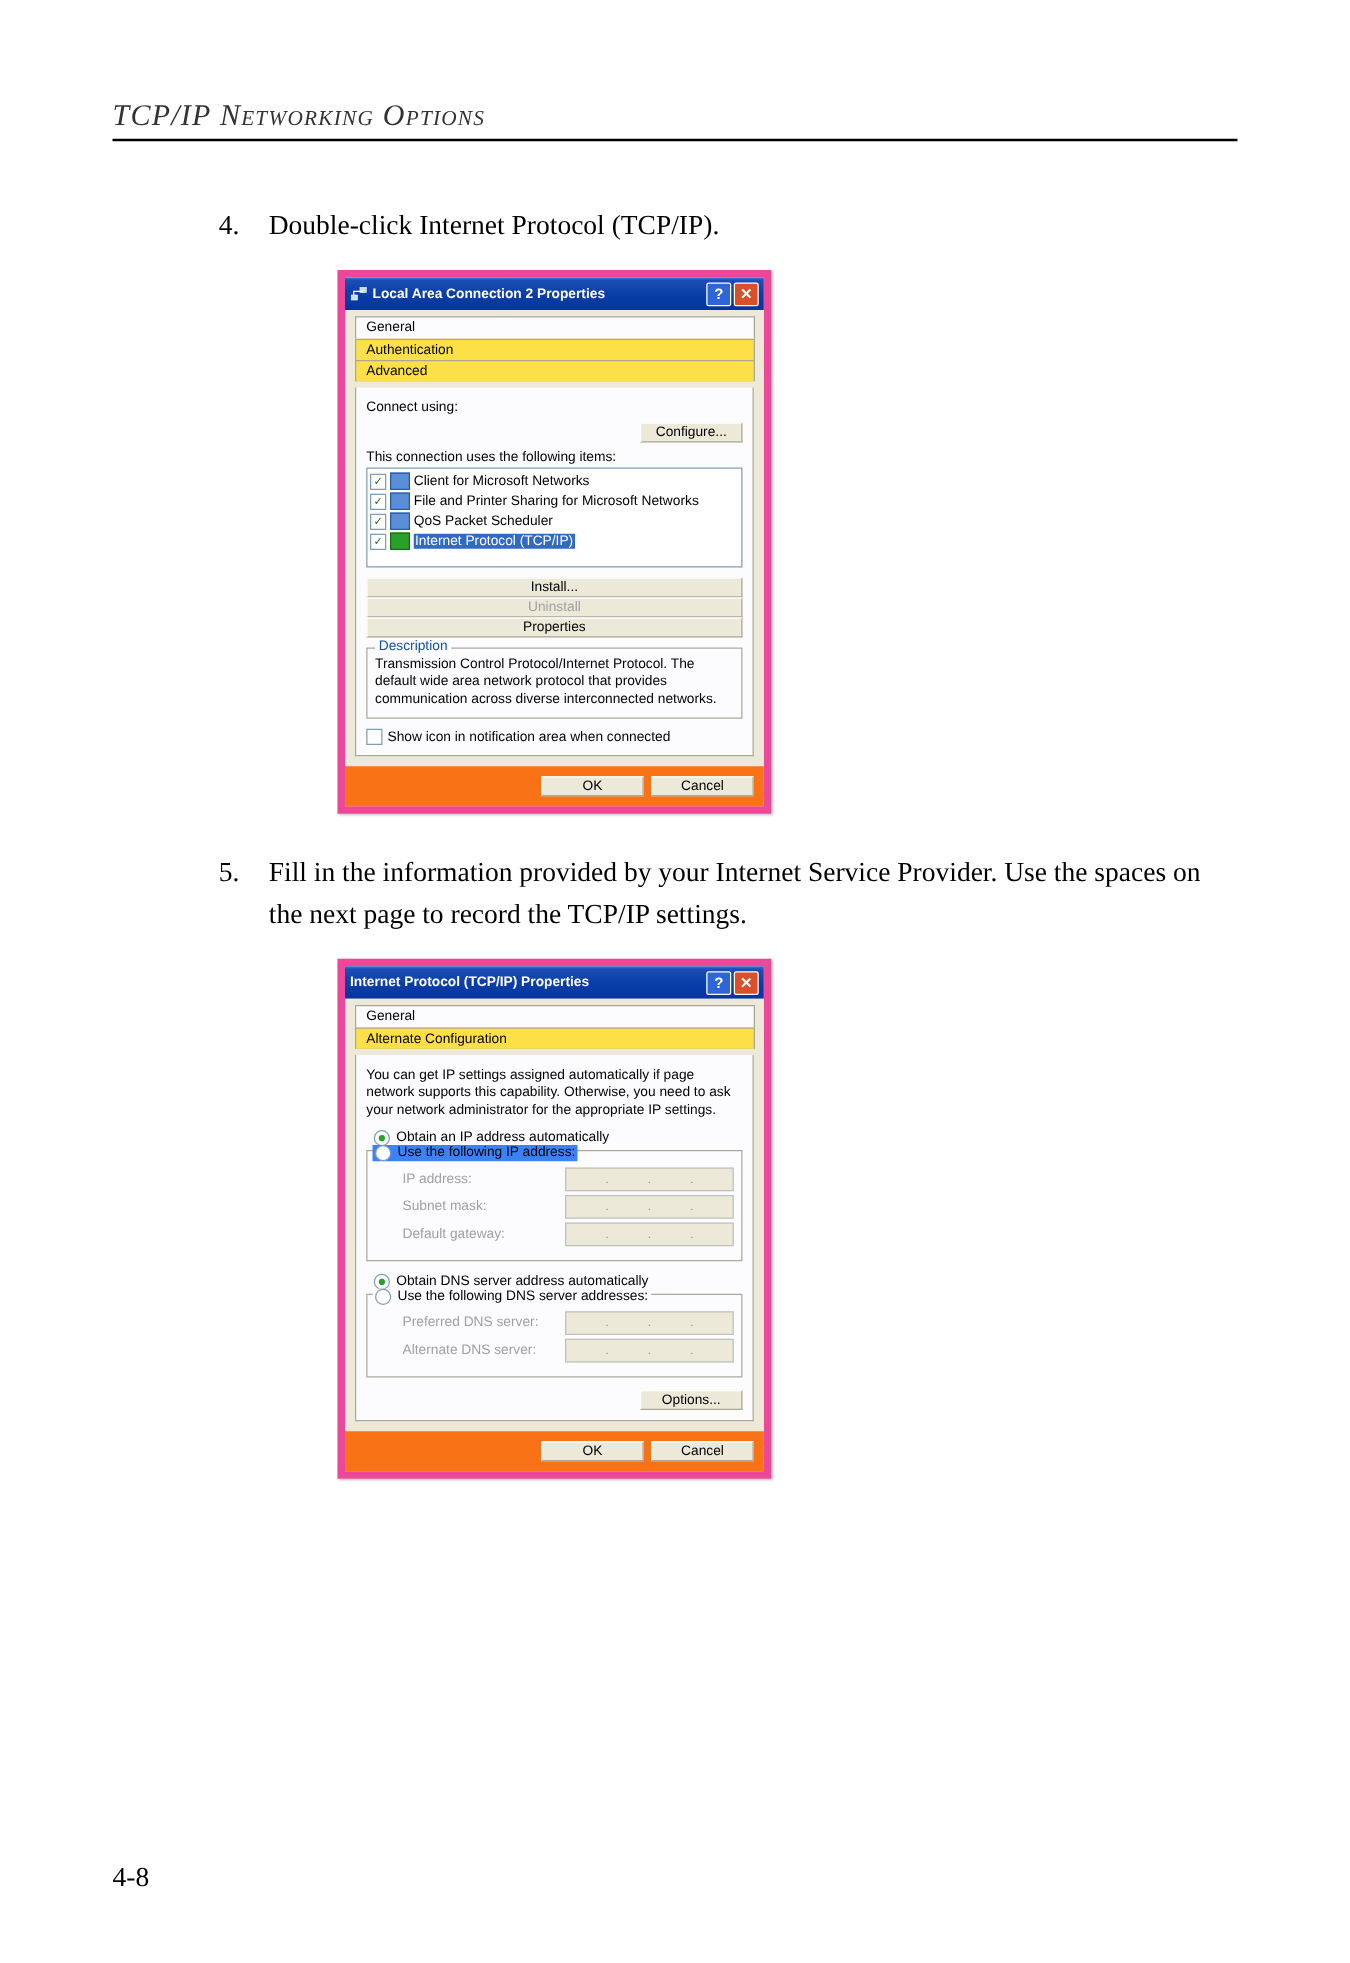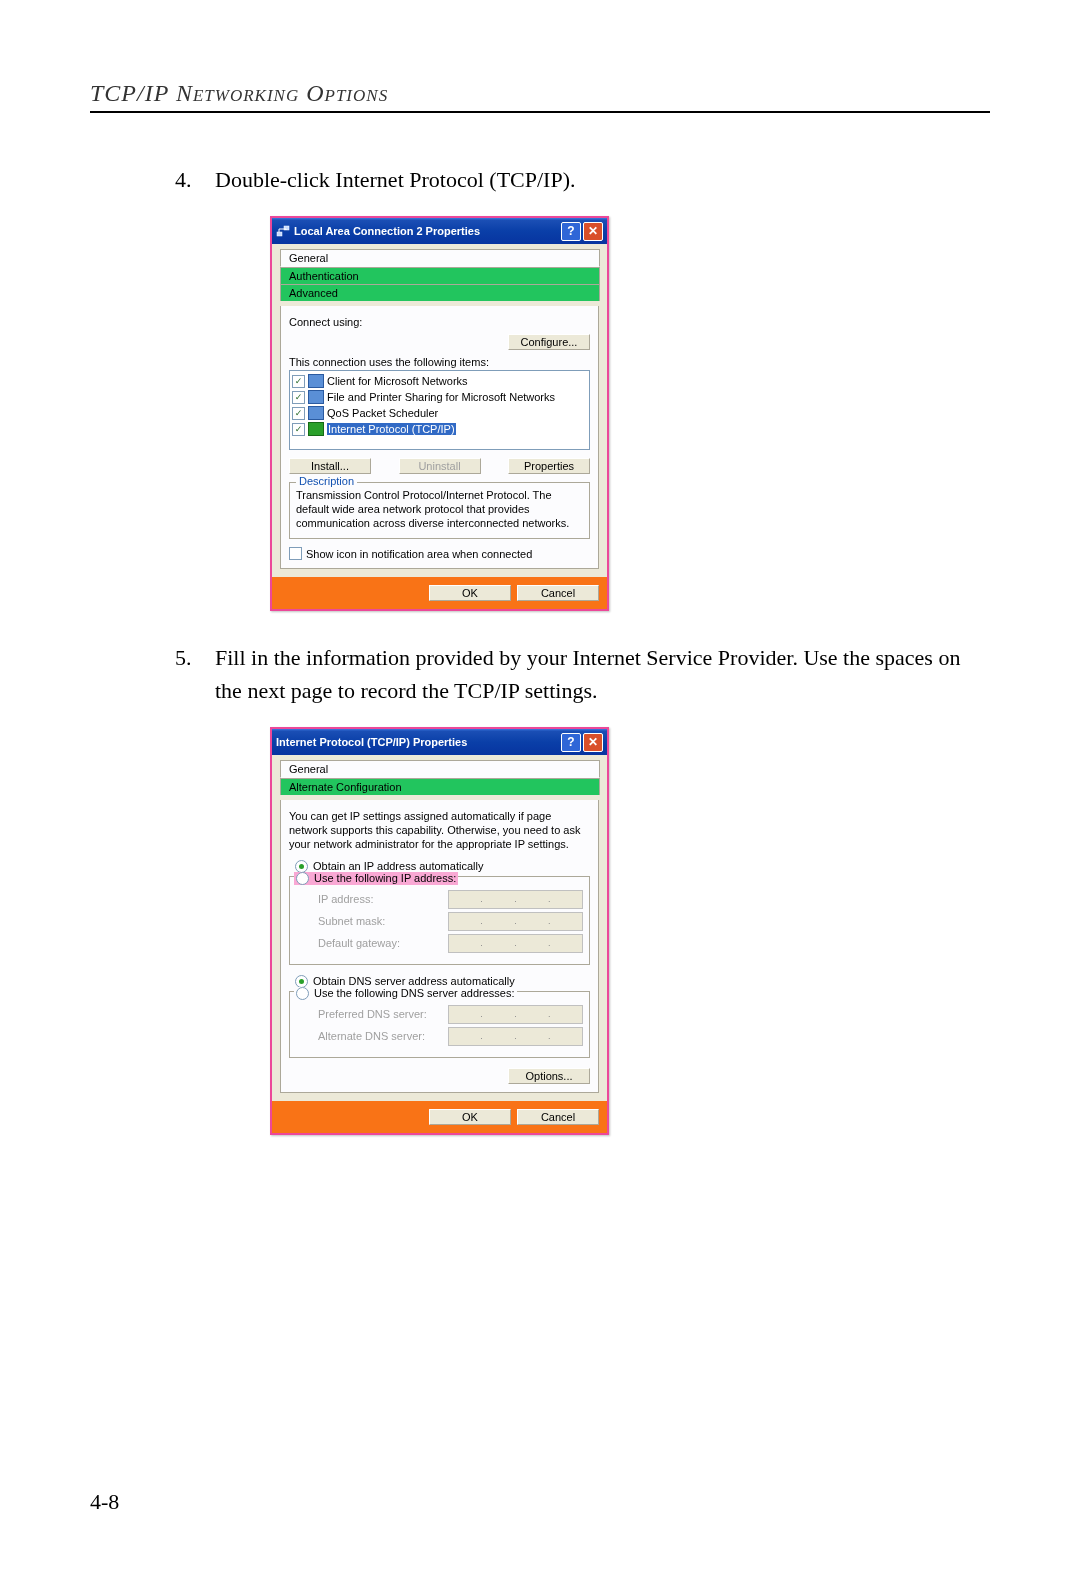--- a/index.html
+++ b/index.html
@@ -32,21 +32,21 @@
     display: flex;
     margin: 0 0 20px 85px;
     font-size: 22px;
     line-height: 1.5;
   }
   .step-num { width: 40px; flex-shrink:0; }
   .step-text { flex: 1; }
   .screenshot {
     margin: 12px 16px 30px 180px;
     width: 335px;
-    border: 2px solid #ec4899;
+    border: 6px solid #ec4899;
     font-family: Tahoma, Arial, sans-serif;
     font-size: 11px;
     background:#ece9d8;
     box-shadow: 1px 1px 2px rgba(0,0,0,0.25);
   }
   .titlebar {
     background: linear-gradient(to bottom, #3b77e0 0%, #1b4fb5 8%, #0a3fa8 50%, #0734a0 100%);
     color:#fff;
     font-weight:bold;
     display:flex;
@@ -77,21 +77,21 @@
   .tabs {
     display:flex;
     border-bottom:1px solid #aca899;
     margin-bottom:6px;
     flex-direction:column;
   }
   .tab {
     padding:2px 8px;
     border:1px solid #aca899;
     border-bottom:none;
-    background:#22c55e;
+    background:#fde047;
     margin-right:-1px;
     position:relative;
     top:1px;
   }
   .tab.active {
     background:#fcfcfe;
     border-bottom:1px solid #fcfcfe;
   }
   .panel {
     background:#fcfcfe;
@@ -126,21 +126,21 @@
     height:74px;
     padding:2px;
     overflow:hidden;
   }
   .li-row{display:flex;align-items:center;height:16px;gap:3px;}
   .chk{width:11px;height:11px;border:1px solid #7f9db9;display:inline-flex;align-items:center;justify-content:center;font-size:9px;background:#fff;color:#2a6b2a;}
   .li-icon{width:14px;height:12px;display:inline-block;}
   .li-icon.svc{background:#5a8fd6;border:1px solid #2a5aa0;}
   .li-icon.proto{background:#2aa02a;border:1px solid #176b17;}
   .li-sel{background:#316ac5;color:#fff;padding:0 1px;}
-  .btnrow3{display:flex;justify-content:space-between;margin-top:8px;}
+  .btnrow3{display:flex;justify-content:space-between;margin-top:8px;flex-direction:column;}
   .groupbox{border:1px solid #aca899;margin-top:8px;padding:6px 6px 8px 6px;position:relative;}
   .groupbox .legend{position:absolute;top:-8px;left:6px;background:#fcfcfe;padding:0 3px;color:#1050b0;}
   .footer-btns{display:flex;justify-content:flex-end;gap:6px;padding:8px;background:#f97316;}
   .radio{display:flex;align-items:center;gap:5px;margin:3px 0 3px 6px;}
   .rcirc{width:11px;height:11px;border:1px solid #7f9db9;border-radius:50%;display:inline-flex;align-items:center;justify-content:center;background:#fff;}
   .rcirc .dot{width:5px;height:5px;border-radius:50%;background:#2aa02a;}
   .iprow{display:flex;align-items:center;margin:3px 0 3px 22px;}
   .iprow .lbl{width:130px;color:#a0a0a0;}
   .ipfield{flex:1;height:17px;background:#ece9d8;border:1px solid #c0c0c0;display:flex;align-items:center;justify-content:space-evenly;color:#a0a0a0;font-size:9px;}
   .ipfield span{color:#888;}
@@ -251,21 +251,21 @@
       <div class="panel">
         <div class="infotext">You can get IP settings assigned automatically if page network supports this capability. Otherwise, you need to ask your network administrator for the appropriate IP settings.</div>
 
         <div class="radio">
           <span class="rcirc">
               <span class="dot"></span>
             </span>
           <span>Obtain an IP address automatically</span>
         </div>
         <div class="groupbox plain" style="margin-top:0;padding-top:10px;">
-          <div class="radio" style="margin-left:0;position:absolute;top:-8px;left:4px;background:#f9a8d4;padding:0 2px;">
+          <div class="radio" style="margin-left:0;position:absolute;top:-8px;left:4px;background:#3b82f6;padding:0 2px;">
             <span class="rcirc"></span>
             <span>Use the following IP address:</span>
           </div>
           <div class="iprow">
               <div class="lbl">IP address:</div>
               <div class="ipfield">
                 <span>.</span>
                 <span>.</span>
                 <span>.</span>
               </div>

